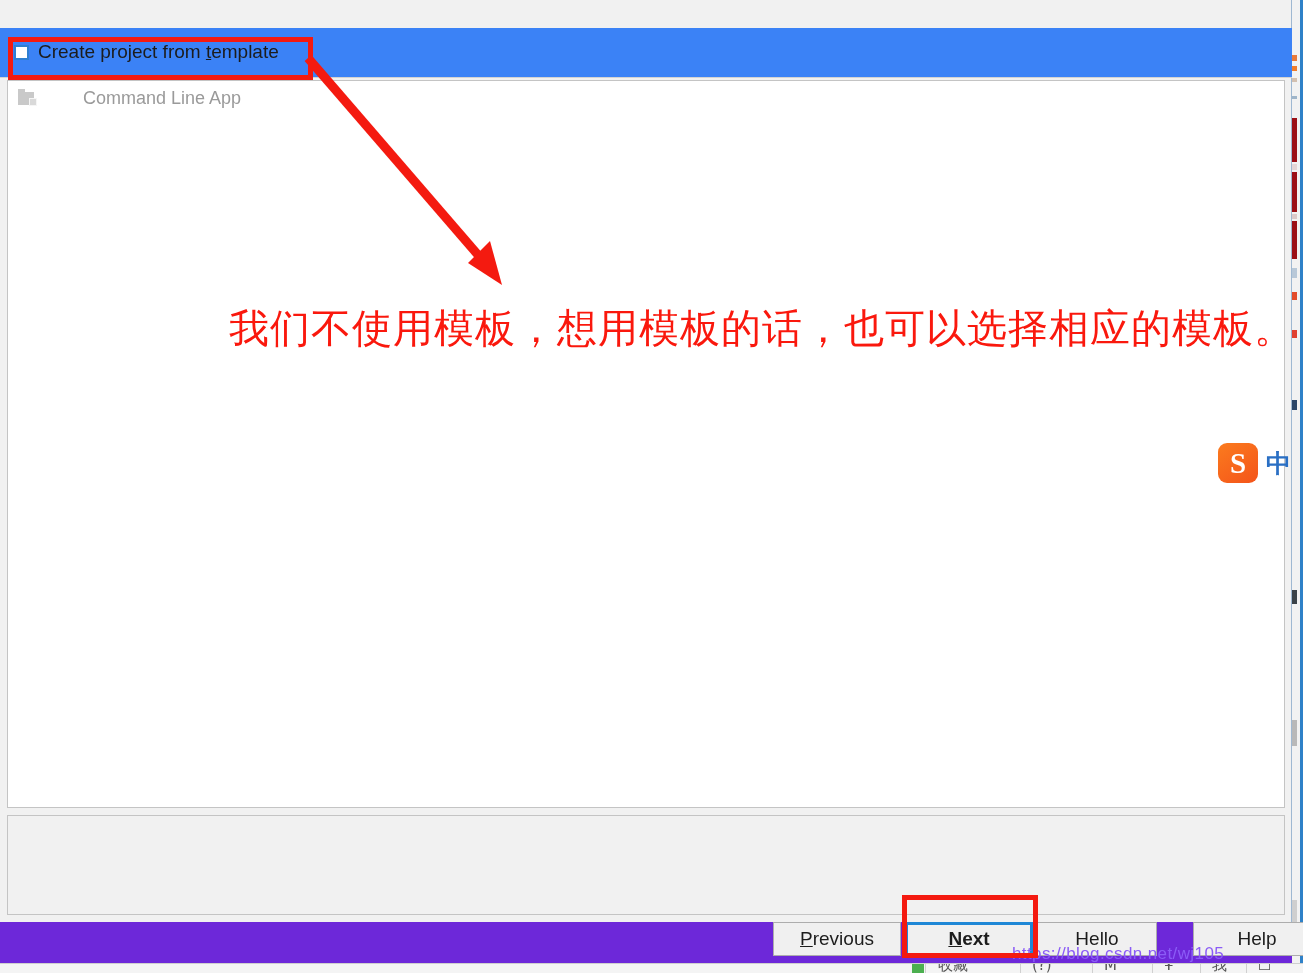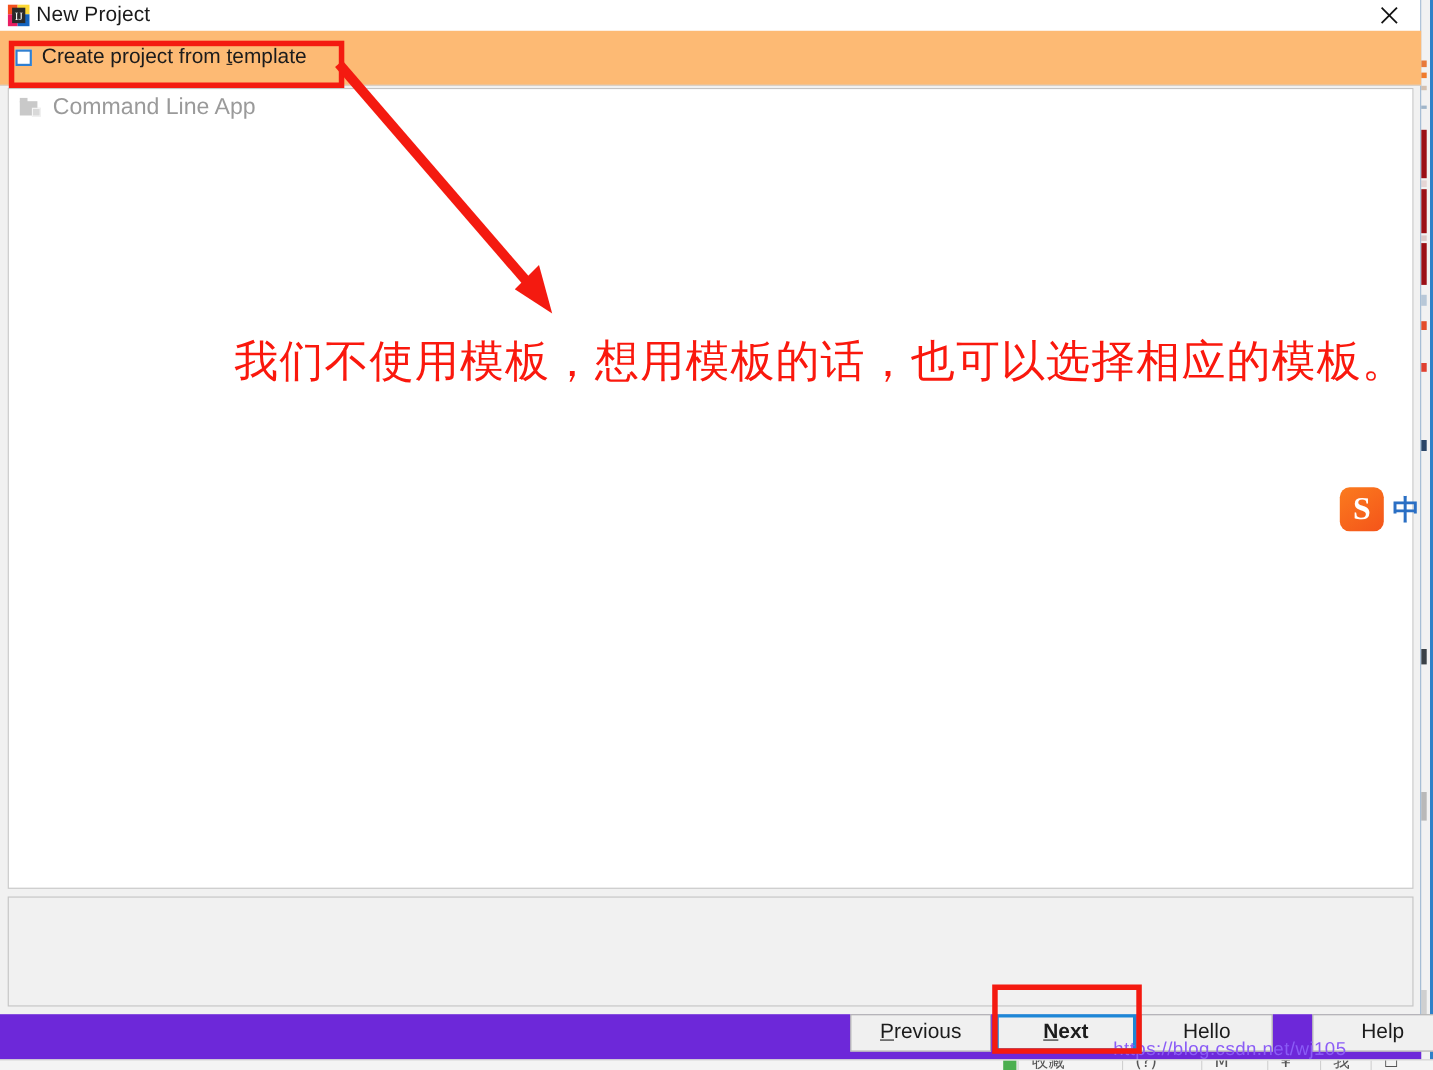--- a/index.html
+++ b/index.html
@@ -77,21 +77,21 @@
     cursor: default;
   }
   #close-btn svg { display: block; }
 
   
   #header-bar {
     position: absolute;
     left: 0; top: 28px;
     width: 1292px;
     height: 50px;
-    background: #fdba74;
+    background: #3b82f6;
     border-bottom: 1px solid #d3d3d3;
     box-sizing: border-box;
   }
   #tpl-checkbox-row {
     position: absolute;
     left: 14px; top: 13px;
     display: flex;
     align-items: center;
     gap: 9px;
     cursor: default;
@@ -123,23 +123,24 @@
   }
   .tpl-item {
     display: flex;
     align-items: center;
     gap: 8px;
     height: 34px;
     padding-left: 10px;
     cursor: default;
   }
   .tpl-item .label {
-    font-size: 21px;
+    font-size: 18px;
     color: #9a9a9a;
     white-space: nowrap;
+    margin-left: 35px;
   }
   .folder-icon {
     position: relative;
     width: 22px; height: 18px;
     flex: 0 0 auto;
   }
   .folder-icon .fbody {
     position: absolute;
     left: 0; top: 3px;
     width: 16px; height: 13px;
@@ -216,21 +217,21 @@
 
   #anno-arrow {
     position: absolute;
     left: 280px; top: 55px;
     width: 250px; height: 245px;
     pointer-events: none;
   }
 
   #anno-text {
     position: absolute;
-    left: 213px; top: 301px;
+    left: 229px; top: 301px;
     font-size: 40px;
     color: #fa180d;
     font-family: "DejaVu Sans", sans-serif;
     white-space: nowrap;
     letter-spacing: 1px;
     pointer-events: none;
   }
 
   
   #ime-indicator {
@@ -319,39 +320,20 @@
   <div class="blk" style="top:330px;height:8px;background:#e04030;"></div>
   <div class="blk" style="top:400px;height:10px;background:#2b4668;"></div>
   <div class="blk" style="top:590px;height:14px;background:#3b4248;"></div>
   <div class="blk" style="top:720px;height:26px;background:#b9b9b9;"></div>
   <div class="blk" style="top:900px;height:40px;background:#cfcfcf;"></div>
   <div class="edge-line"></div>
 </div>
 
 <div id="dialog">
 
-  <div id="titlebar">
-    <div id="app-icon">
-      <svg width="20" height="20" viewBox="0 0 20 20">
-        <rect x="0" y="0" width="9" height="9" fill="#f4511e"></rect>
-        <rect x="9" y="0" width="11" height="9" fill="#fdd835"></rect>
-        <rect x="0" y="9" width="9" height="11" fill="#e91e63"></rect>
-        <rect x="9" y="9" width="11" height="11" fill="#1565c0"></rect>
-        <rect x="4" y="3" width="12" height="14" fill="#2a2a2a"></rect>
-        <text x="10" y="14" font-size="10" fill="#ffffff" text-anchor="middle" font-family="Liberation Serif, serif">IJ</text>
-      </svg>
-    </div>
-    <div id="title-text">New Project</div>
-    <div id="close-btn">
-      <svg width="18" height="18" viewBox="0 0 18 18">
-        <line x1="2" y1="2" x2="16" y2="16" stroke="#111" stroke-width="1.6"></line>
-        <line x1="16" y1="2" x2="2" y2="16" stroke="#111" stroke-width="1.6"></line>
-      </svg>
-    </div>
-  </div>
 
   <div id="header-bar">
     <div id="tpl-checkbox-row">
       <span class="cbx"></span>
       <span id="tpl-checkbox-label"><span>Create project from </span><u>t</u><span>emplate</span></span>
     </div>
   </div>
 
   <div id="template-list">
     <div class="tpl-item">

